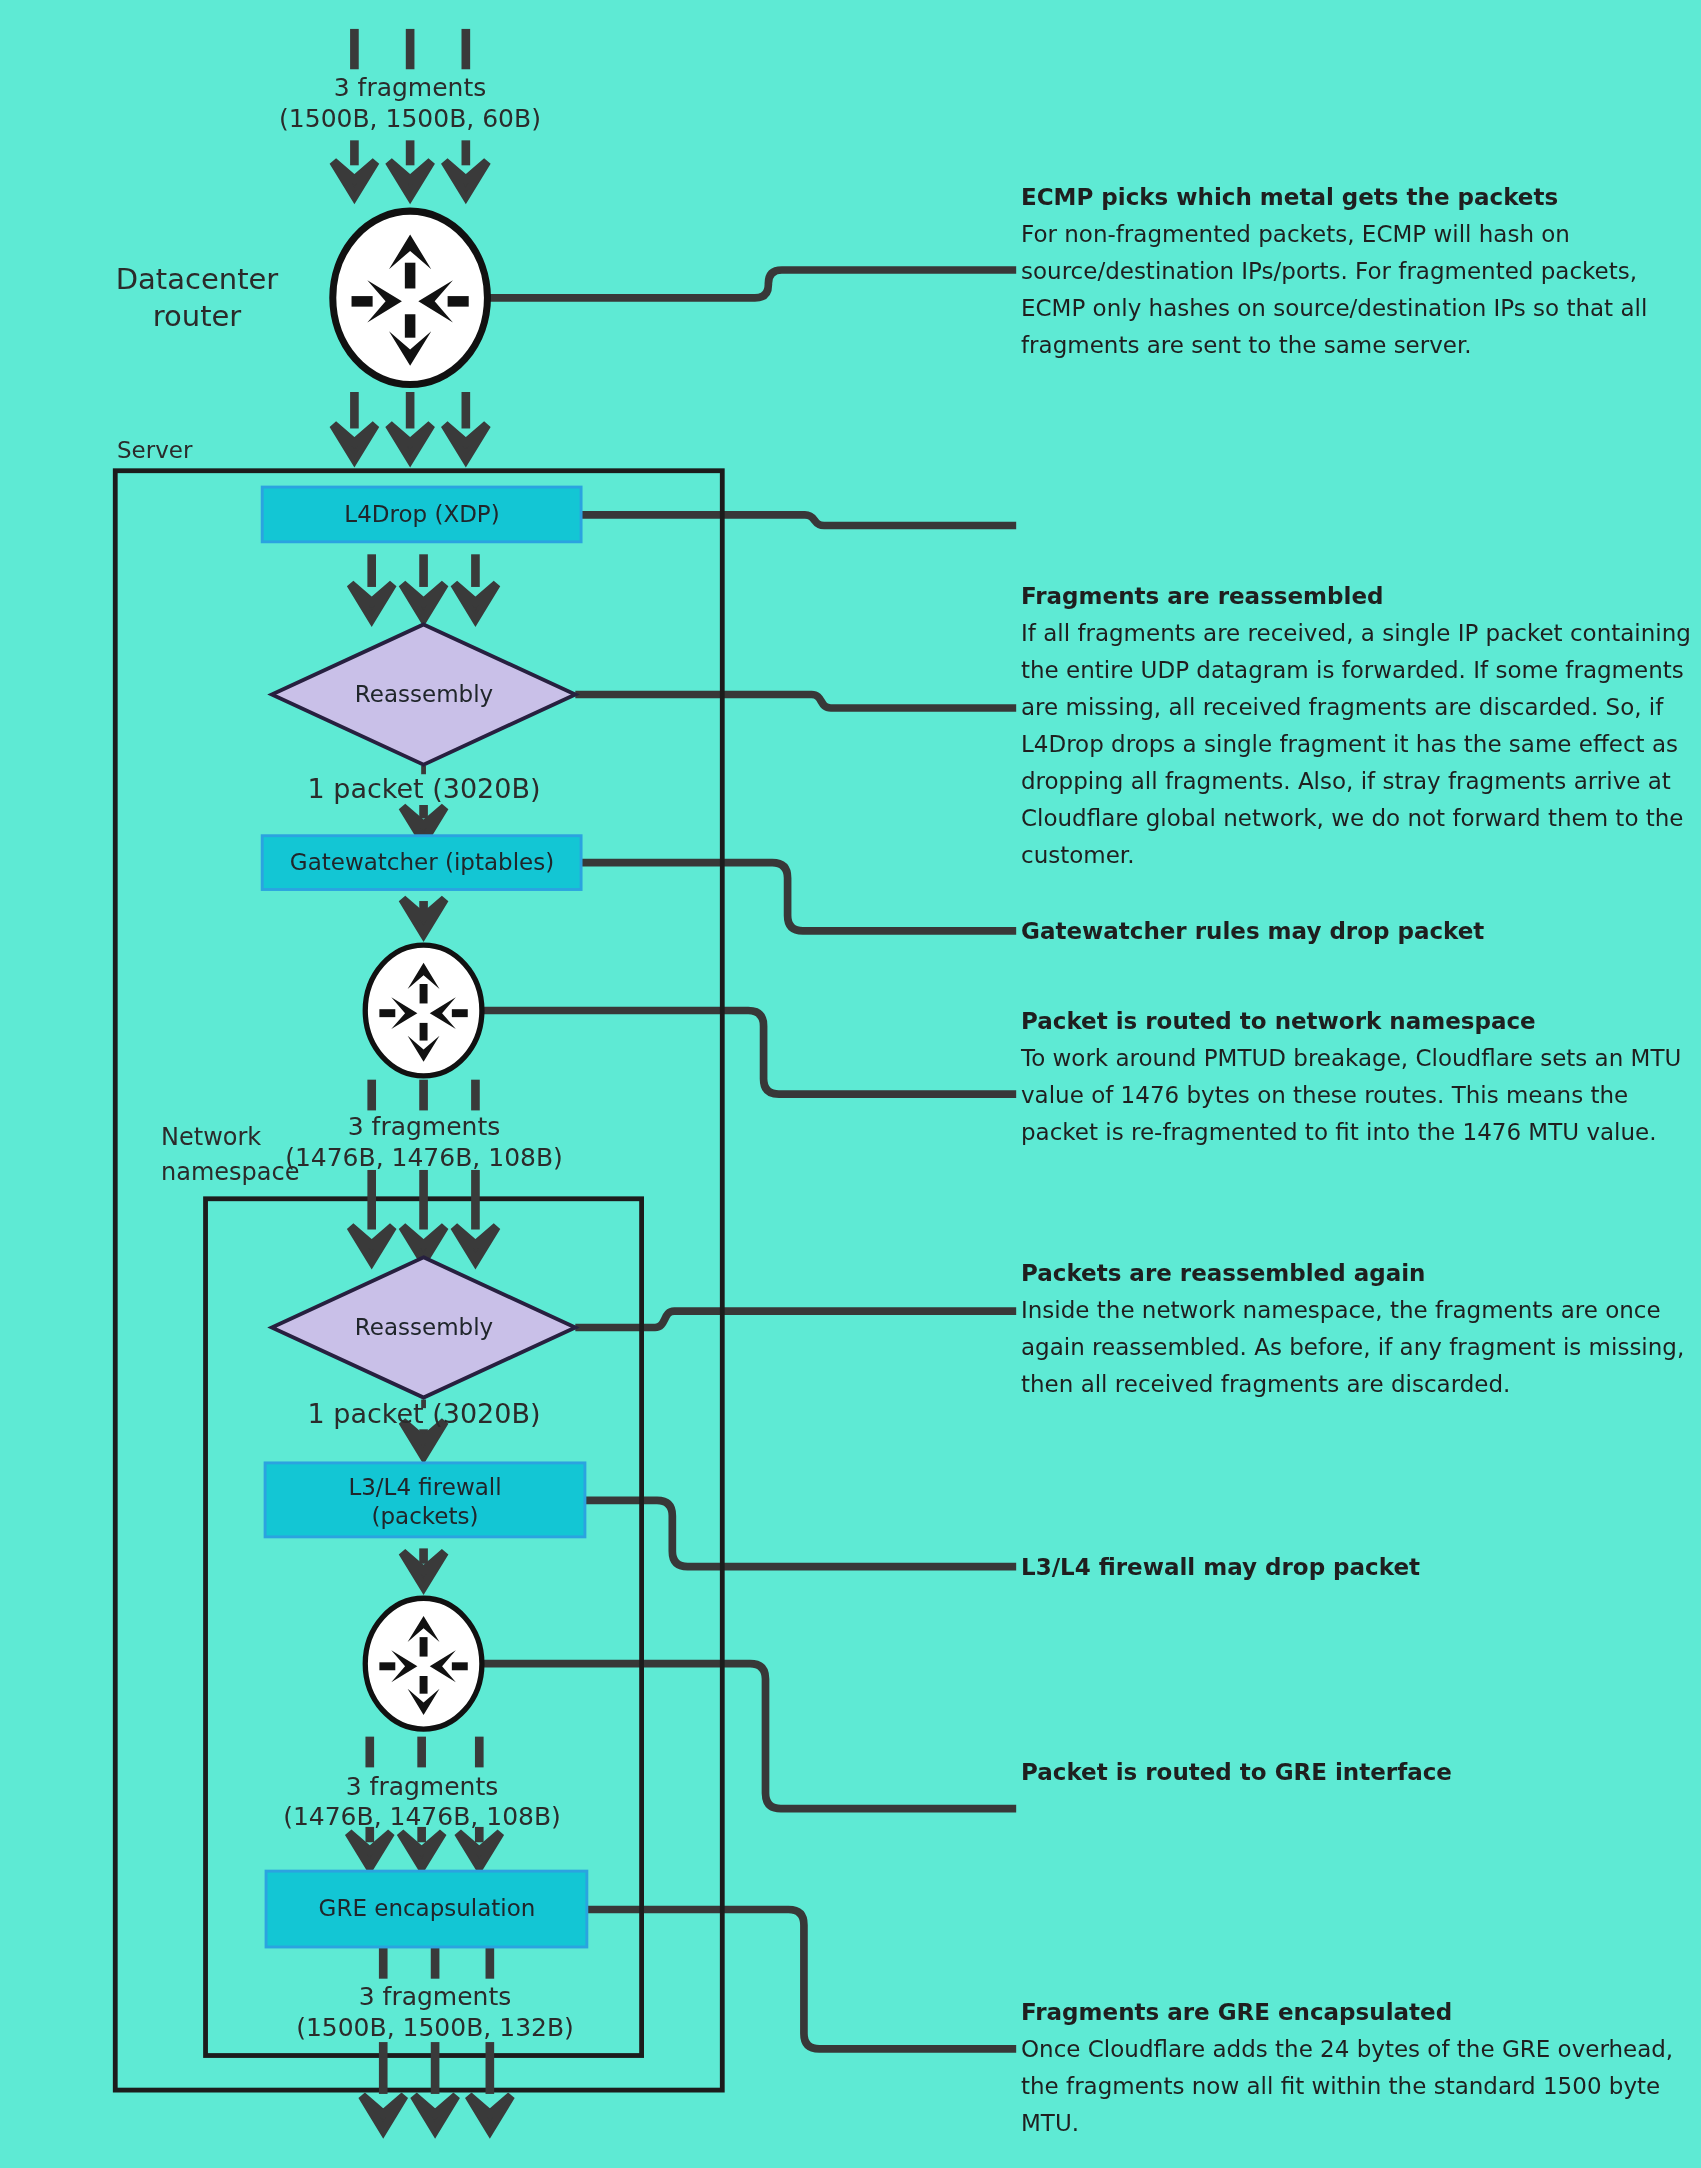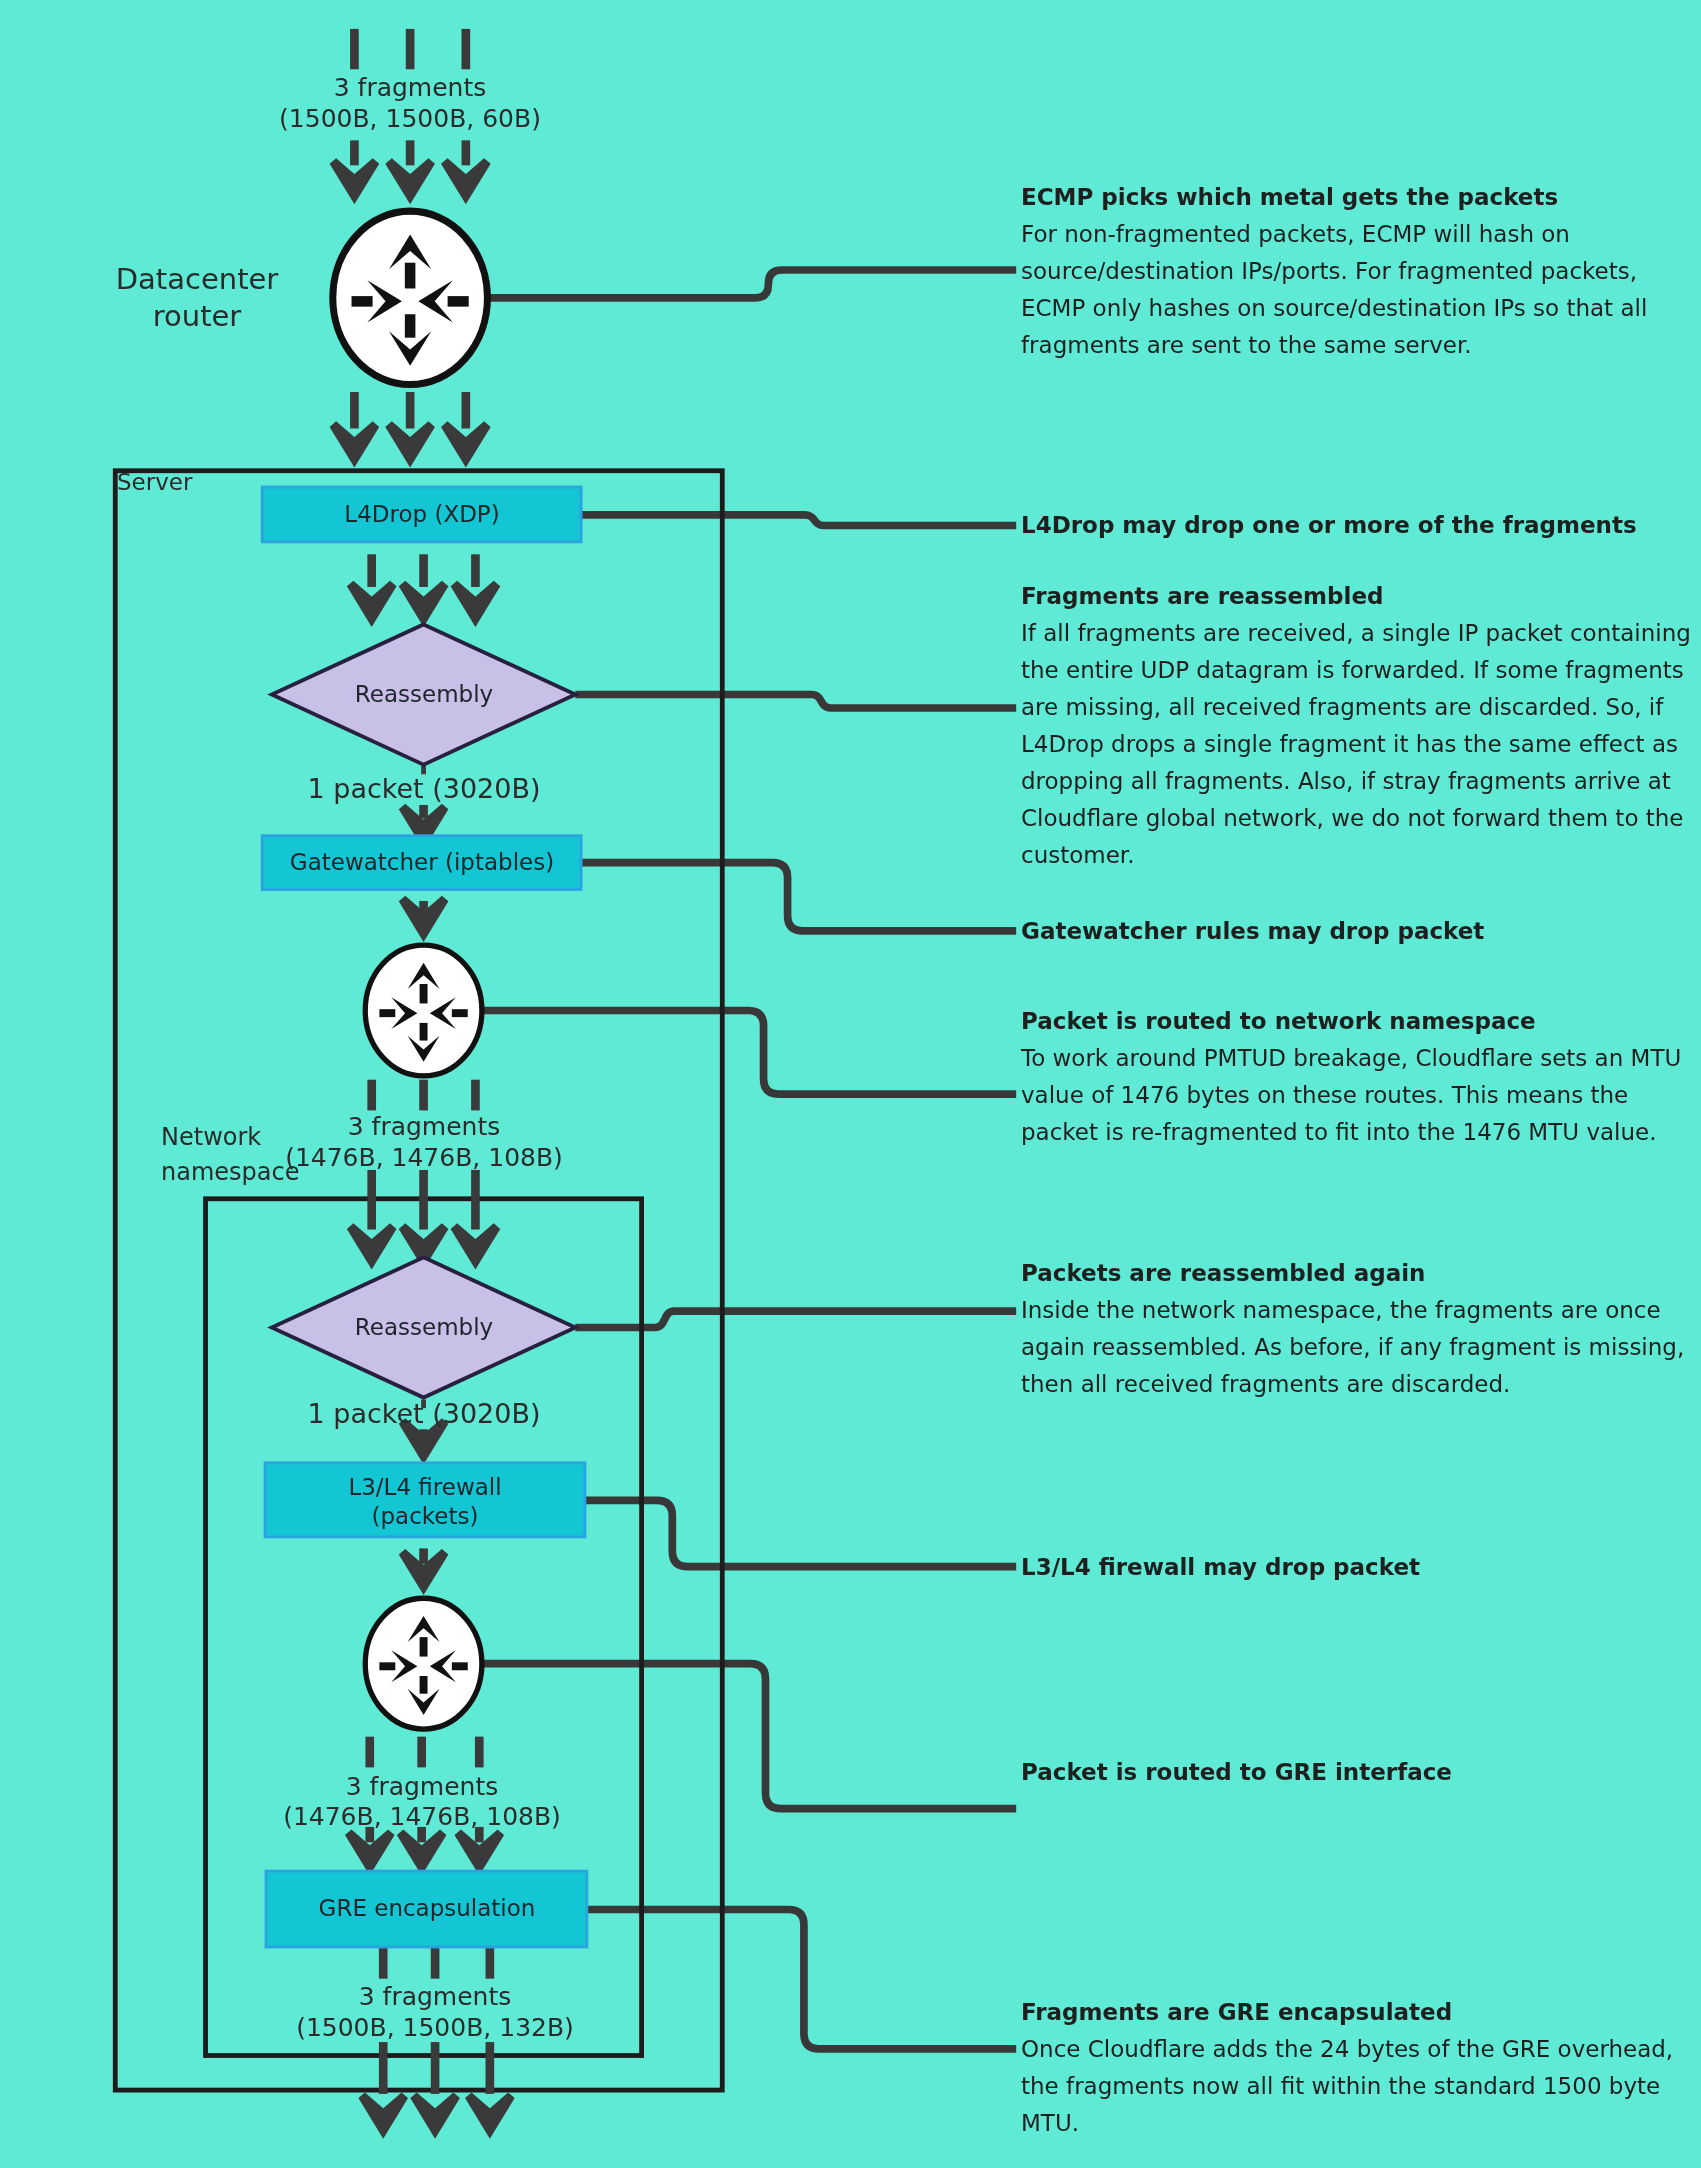--- a/index.html
+++ b/index.html
@@ -163,21 +163,21 @@
     <use href="#router" transform="translate(427,310) scale(1.22)"></use>
     <use href="#router" transform="translate(441,1052) scale(0.92)"></use>
     <use href="#router" transform="translate(441,1732) scale(0.92)"></use>
   </svg>
 
   <div class="lbl f26" style="left:410px;top:73px;">3 fragments</div>
   <div class="lbl f26" style="left:410px;top:104px;">(1500B, 1500B, 60B)</div>
 
   <div class="lbl f30" style="left:197px;top:261px;width:231px;white-space:normal;">Datacenter router</div>
 
-  <div class="lbl-left f24" style="left:117px;top:434px;margin-top:32px;">Server</div>
+  <div class="lbl-left f24" style="left:117px;top:434px;">Server</div>
 
   <div class="lbl f24 node-lbl" style="left:422px;top:501px;">L4Drop (XDP)</div>
   <div class="lbl f24 node-lbl" style="left:424px;top:681px;">Reassembly</div>
   <div class="lbl f28" style="left:424px;top:773px;">1 packet (3020B)</div>
   <div class="lbl f24 node-lbl" style="left:422px;top:849px;">Gatewatcher (iptables)</div>
 
   <div class="lbl f26" style="left:424px;top:1112px;">3 fragments</div>
   <div class="lbl f26" style="left:424px;top:1143px;">(1476B, 1476B, 108B)</div>
 
   <div class="lbl-left f25" style="left:161px;top:1108px;width:178px;margin-top:12px;">Network namespace</div>
@@ -193,24 +193,20 @@
 
   <div class="lbl f24 node-lbl" style="left:427px;top:1895px;">GRE encapsulation</div>
 
   <div class="lbl f26" style="left:435px;top:1982px;">3 fragments</div>
   <div class="lbl f26" style="left:435px;top:2013px;">(1500B, 1500B, 132B)</div>
 
   <div class="ann" style="top:179px;">
     <div class="ann-title">ECMP picks which metal gets the packets</div>
     <div class="ann-body">For non-fragmented packets, ECMP will hash on source/destination IPs/ports. For fragmented packets, ECMP only hashes on source/destination IPs so that all fragments are sent to the same server.</div>
   </div>
-  <div class="ann" style="top:507px;">
-    <div class="ann-title">L4Drop may drop one or more of the fragments</div>
-
-  </div>
   <div class="ann" style="top:578px;">
     <div class="ann-title">Fragments are reassembled</div>
     <div class="ann-body">If all fragments are received, a single IP packet containing the entire UDP datagram is forwarded. If some fragments are missing, all received fragments are discarded. So, if L4Drop drops a single fragment it has the same effect as dropping all fragments. Also, if stray fragments arrive at Cloudflare global network, we do not forward them to the customer.</div>
   </div>
   <div class="ann" style="top:913px;">
     <div class="ann-title">Gatewatcher rules may drop packet</div>
 
   </div>
   <div class="ann" style="top:1003px;">
     <div class="ann-title">Packet is routed to network namespace</div>

